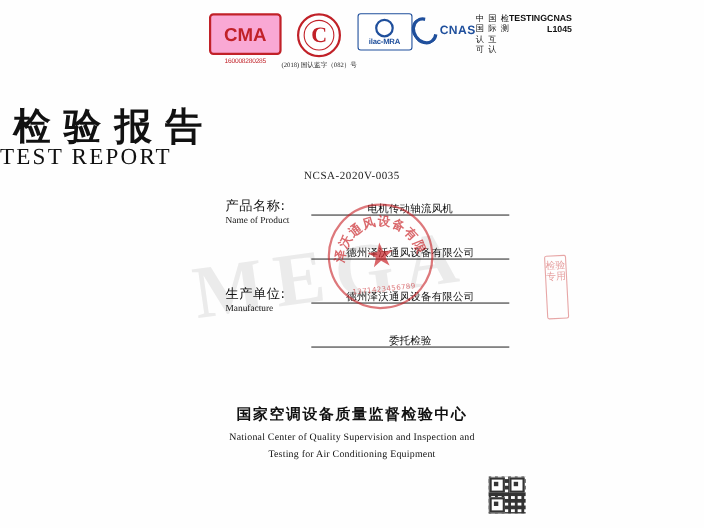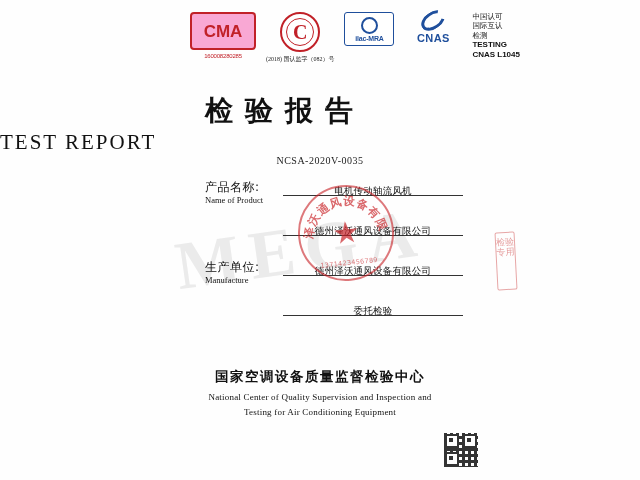--- a/index.html
+++ b/index.html
@@ -130,42 +130,41 @@
   }
 
   
   .cnas-box {
     width: 58px;
     height: 32px;
     display: flex;
     align-items: center;
     justify-content: center;
     gap: 3px;
-    flex-direction: column;
   }
   .cnas-swirl {
     width: 20px;
     height: 20px;
     border-radius: 50%;
     border: 3px solid #1f4f9c;
     border-right-color: transparent;
     transform: rotate(-35deg);
   }
   .cnas-label {
     color: #1f4f9c;
     font-family: "Liberation Sans", sans-serif;
     font-weight: bold;
     font-size: 11px;
     letter-spacing: 0.4px;
   }
 
   
   .cnas-text {
     display: flex;
-    flex-direction: column;
+    flex-direction: row;
     align-items: flex-start;
     font-family: "Liberation Sans", sans-serif;
     color: #111;
     line-height: 1.25;
   }
   .cnas-text .cn {
     font-size: 7.5px;
   }
   .cnas-text .en {
     font-size: 8px;
@@ -175,24 +174,24 @@
     font-size: 8px;
     font-weight: bold;
   }
 
   
   .title-cn {
     position: absolute;
     top: 92px;
     left: 0;
     width: 558px;
-    text-align: center;
-    font-family: "DejaVu Sans", sans-serif;
-    font-weight: bold;
-    font-size: 28px;
+    text-align: left;
+    font-family: "DejaVu Sans", sans-serif;
+    font-weight: bold;
+    font-size: 34px;
     letter-spacing: 12px;
     text-indent: 12px;
     color: #111;
   }
   .title-en {
     position: absolute;
     top: 130px;
     left: 0;
     width: 640px;
     text-align: left;

